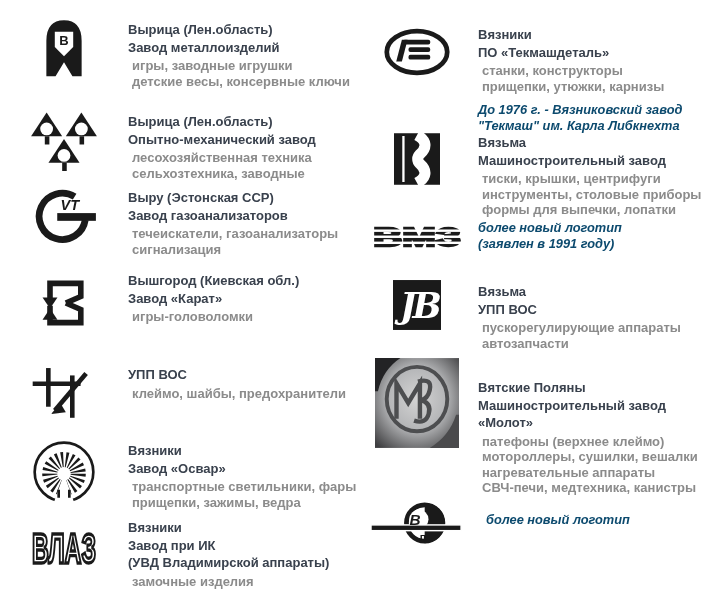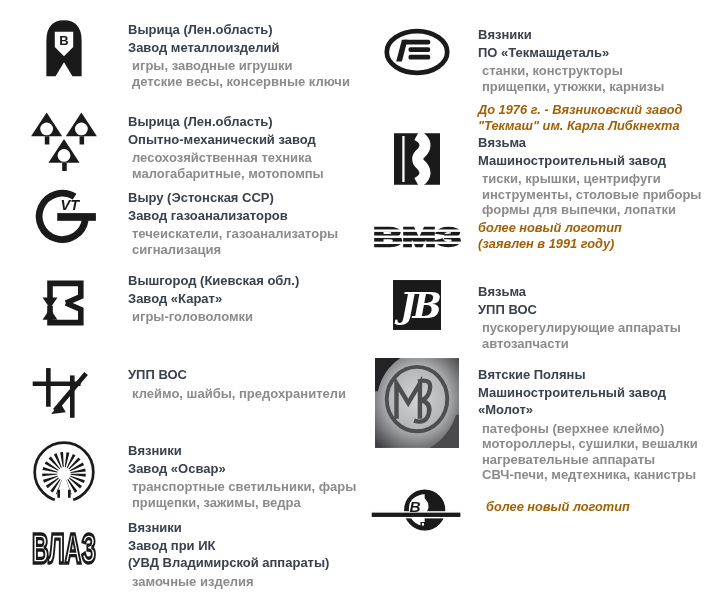--- a/index.html
+++ b/index.html
@@ -7,21 +7,21 @@
   .page{display:flex;width:711px;height:600px;}
   .col{box-sizing:border-box;}
   .col-left{width:355px;padding-top:12px;}
   .col-right{width:356px;padding-top:25px;}
   .entry{display:flex;align-items:flex-start;}
   .logo-cell{flex:0 0 128px;display:flex;justify-content:center;}
   .col-right .logo-cell{flex:0 0 123px;}
   .text-cell{flex:1;min-width:0;}
   .t{font-size:13px;line-height:17.5px;font-weight:bold;color:#39414d;white-space:nowrap;}
   .d{font-size:13px;line-height:15.5px;font-weight:bold;color:#8b8b8b;white-space:nowrap;}
-  .n{font-size:12.8px;line-height:15.5px;font-weight:bold;font-style:italic;color:#a16207;white-space:nowrap;}
+  .n{font-size:12.8px;line-height:15.5px;font-weight:bold;font-style:italic;color:#0c4a6e;white-space:nowrap;}
   .desc{margin-top:2px;padding-left:4px;}
   .note{margin-top:8px;}
   svg{display:block;}
 </style>
 </head>
 <body>
 
 <div class="page">
 
   <div class="col col-left">
@@ -58,21 +58,21 @@
           <circle cx="21" cy="24" r="7" fill="#fff"></circle>
           <circle cx="59" cy="24" r="7" fill="#fff"></circle>
           <circle cx="40" cy="53" r="7" fill="#fff"></circle>
         </svg>
       </div>
       <div class="text-cell" style="margin-top:8px">
         <div class="t">Вырица (Лен.область)</div>
         <div class="t">Опытно-механический завод</div>
         <div class="desc">
           <div class="d">лесохозяйственная техника</div>
-          <div class="d">малогабаритные, мотопомпы</div>
+          <div class="d">сельхозтехника, заводные</div>
         </div>
       </div>
     </div>
 
     <div class="entry" style="min-height:85px">
       <div class="logo-cell">
         <svg width="68" height="58" viewBox="0 0 70 60" style="margin-top:2px">
           <path d="M46,10 A24,24 0 1 0 57,34" fill="none" stroke="#1a1a1a" stroke-width="7"></path>
           <rect x="28" y="27" width="40" height="8" fill="#1a1a1a"></rect>
           <text x="41" y="24" font-size="15" font-style="italic" font-weight="bold" fill="#1a1a1a" text-anchor="middle">VT</text>
@@ -264,21 +264,21 @@
           <rect width="86" height="92" fill="url(#pg)"></rect>
           <path d="M0,0 H26 Q8,12 3,34 L0,34 Z" fill="#232325"></path>
           <path d="M86,92 H56 Q76,80 83,58 L86,58 Z" fill="#4a4a4c"></path>
           <ellipse cx="43" cy="42" rx="31" ry="33" fill="none" stroke="#4d4e50" stroke-width="4"></ellipse>
           <g stroke="#4d4e50" stroke-width="4.5" fill="none">
             <path d="M22,62 V26 L34,46 L46,26 V62"></path>
             <path d="M44,24 q15,-4 12,9 q-2,9 -9,10 q11,3 8,14 q-3,11 -15,7"></path>
           </g>
         </svg>
       </div>
-      <div class="text-cell" style="margin-top:8px">
+      <div class="text-cell" style="margin-top:21px">
         <div class="t">Вятские Поляны</div>
         <div class="t">Машиностроительный завод</div>
         <div class="t">«Молот»</div>
         <div class="desc">
           <div class="d">патефоны (верхнее клеймо)</div>
           <div class="d">мотороллеры, сушилки, вешалки</div>
           <div class="d">нагревательные аппараты</div>
           <div class="d">СВЧ-печи, медтехника, канистры</div>
         </div>
       </div>

